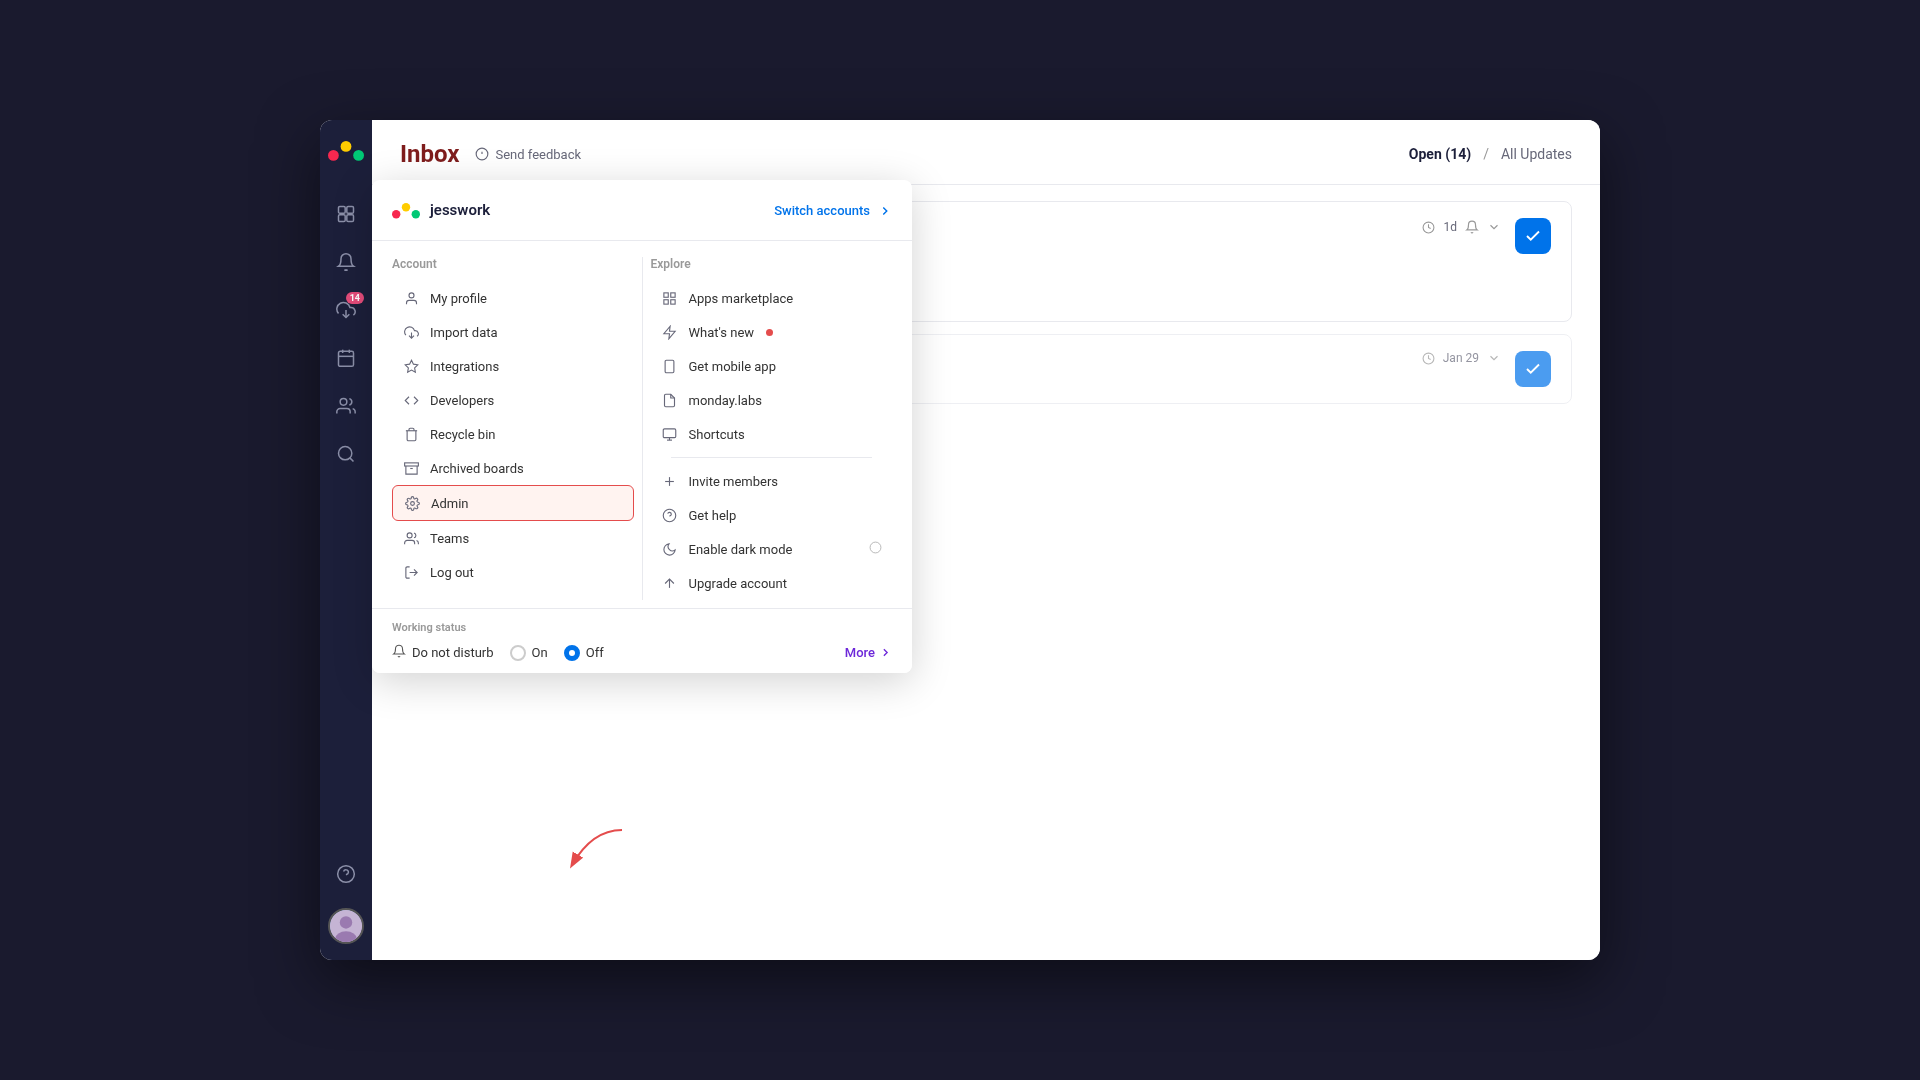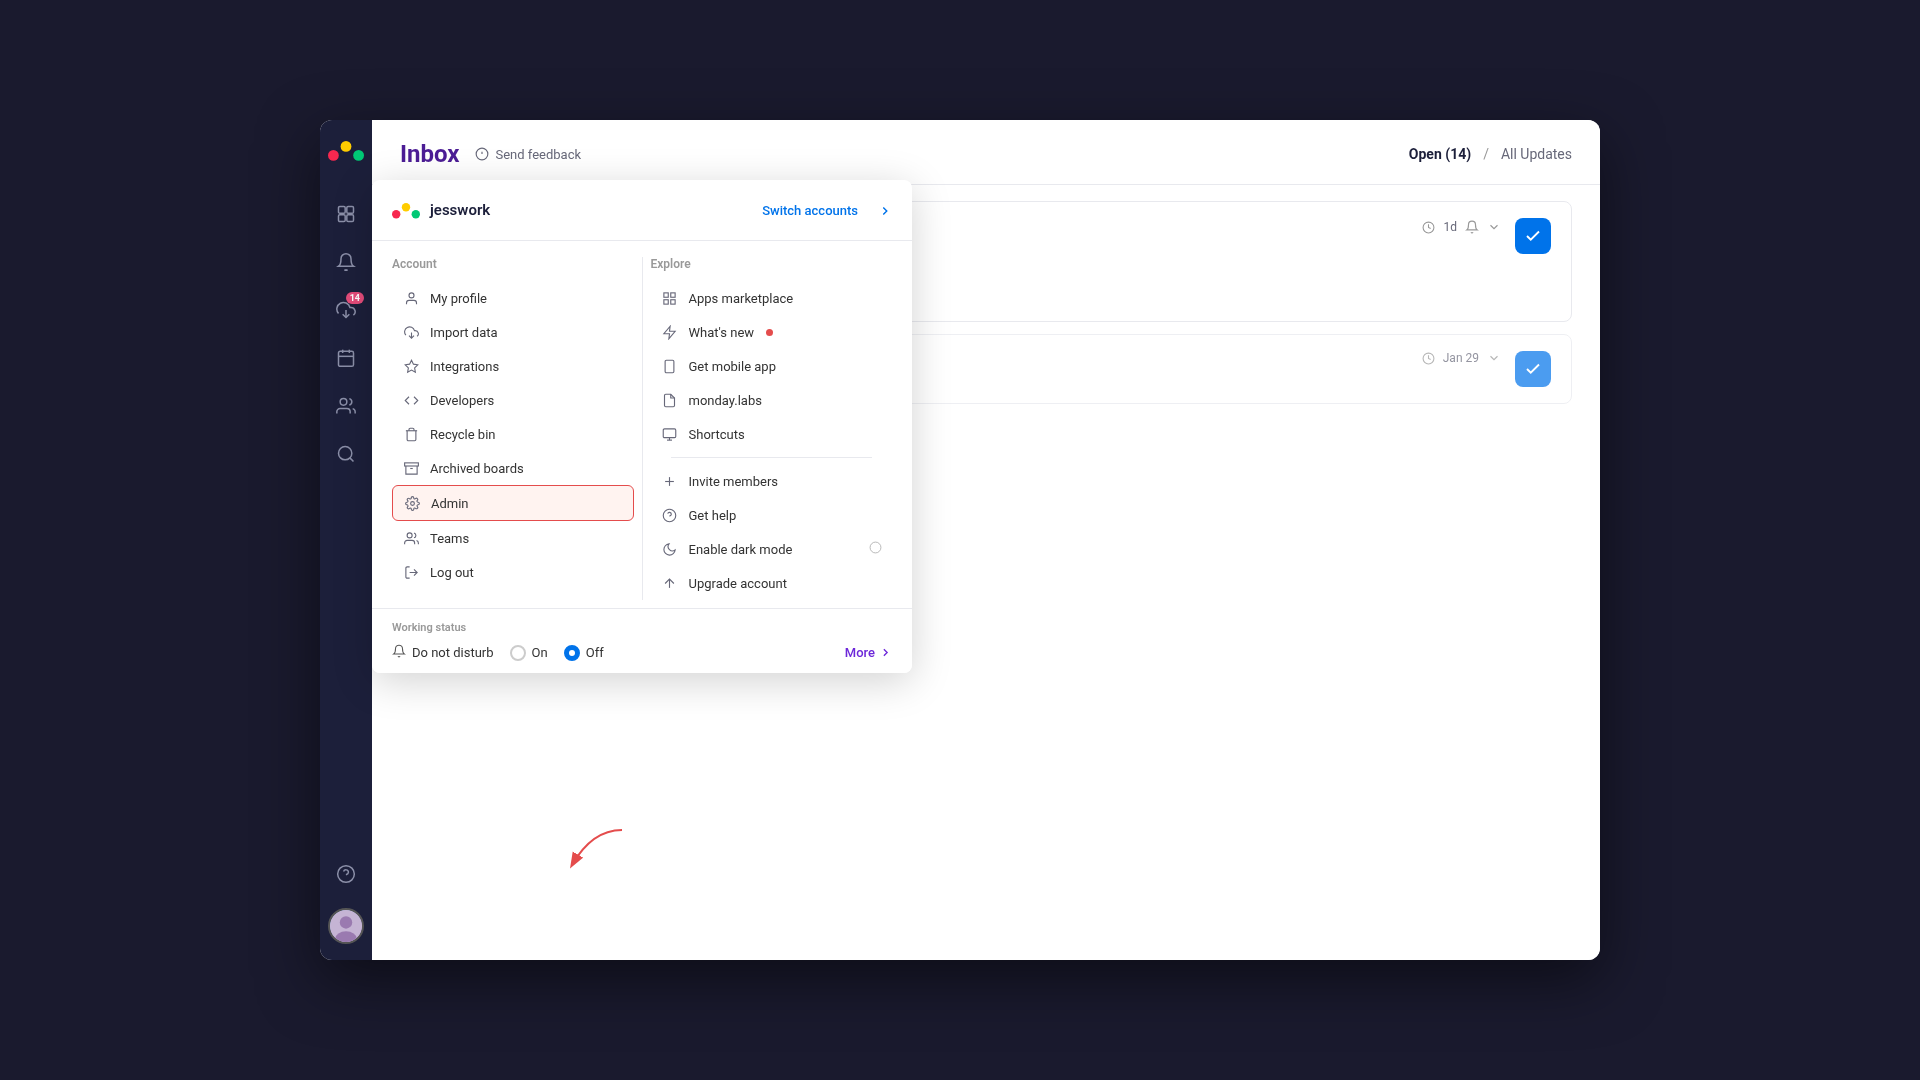--- a/index.html
+++ b/index.html
@@ -112,21 +112,21 @@
 
     .inbox-header-left {
       display: flex;
       align-items: center;
       gap: 16px;
     }
 
     .inbox-title {
       font-size: 24px;
       font-weight: 700;
-      color: #4c1d95;
+      color: #7f1d1d;
     }
 
     .send-feedback {
       display: flex;
       align-items: center;
       gap: 6px;
       color: #676879;
       font-size: 13px;
       cursor: pointer;
     }
@@ -268,21 +268,21 @@
 
     .dropdown-user-name {
       font-size: 15px;
       font-weight: 600;
       color: #1c1f3a;
     }
 
     .switch-accounts {
       display: flex;
       align-items: flex-end;
-      gap: 20px;
+      gap: 8px;
       color: #0073ea;
       font-size: 13px;
       cursor: pointer;
       font-weight: 500;
     }
 
     .dropdown-columns {
       display: flex;
       padding: 16px 20px 8px;
       gap: 0;

